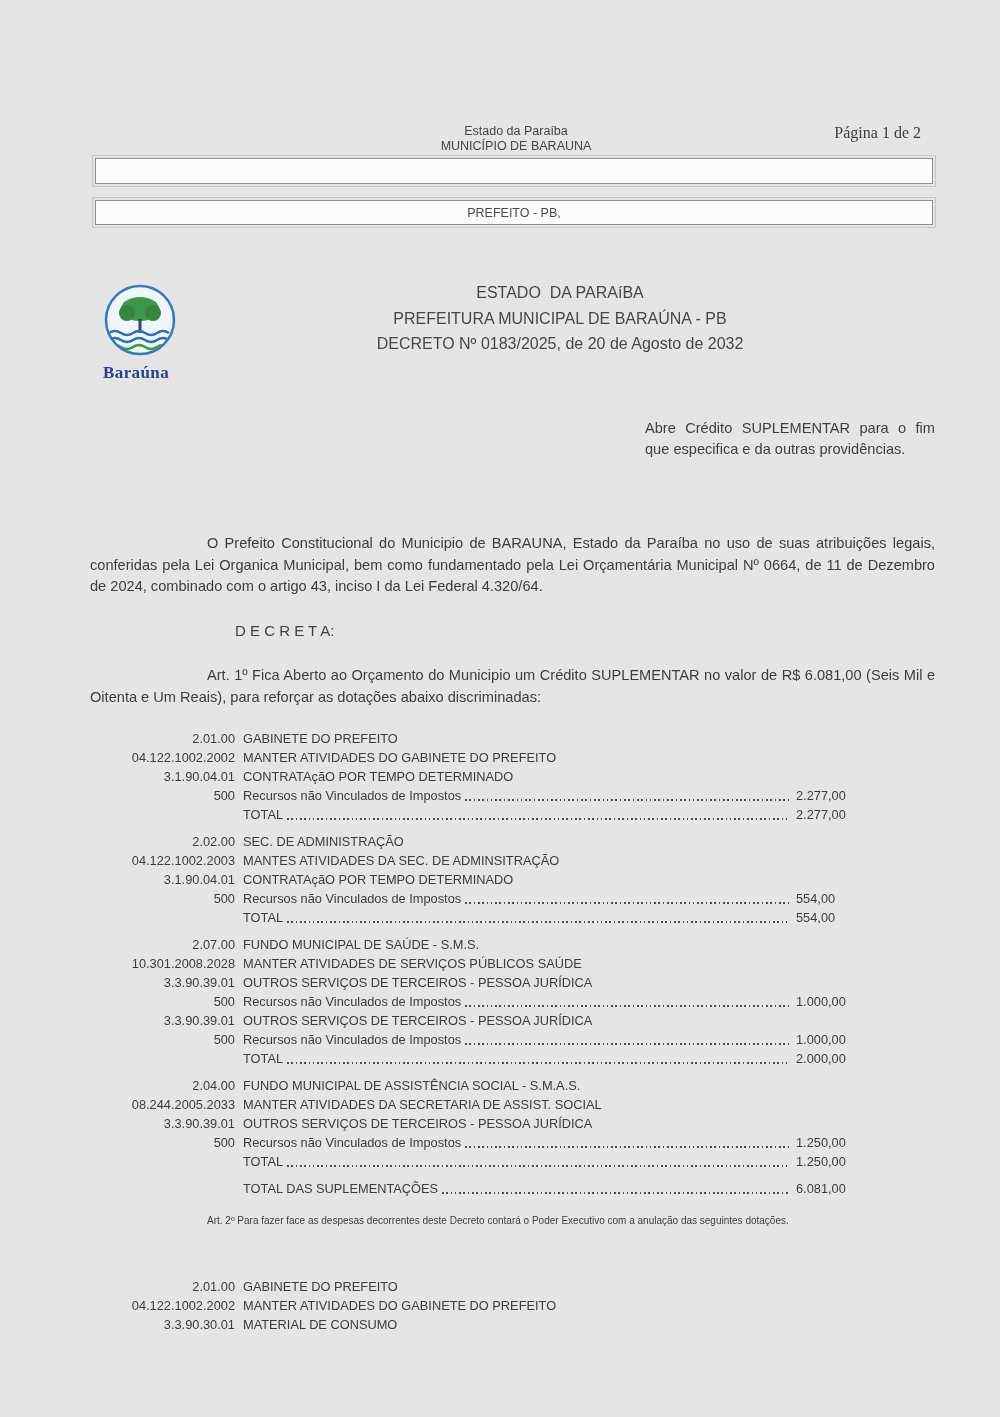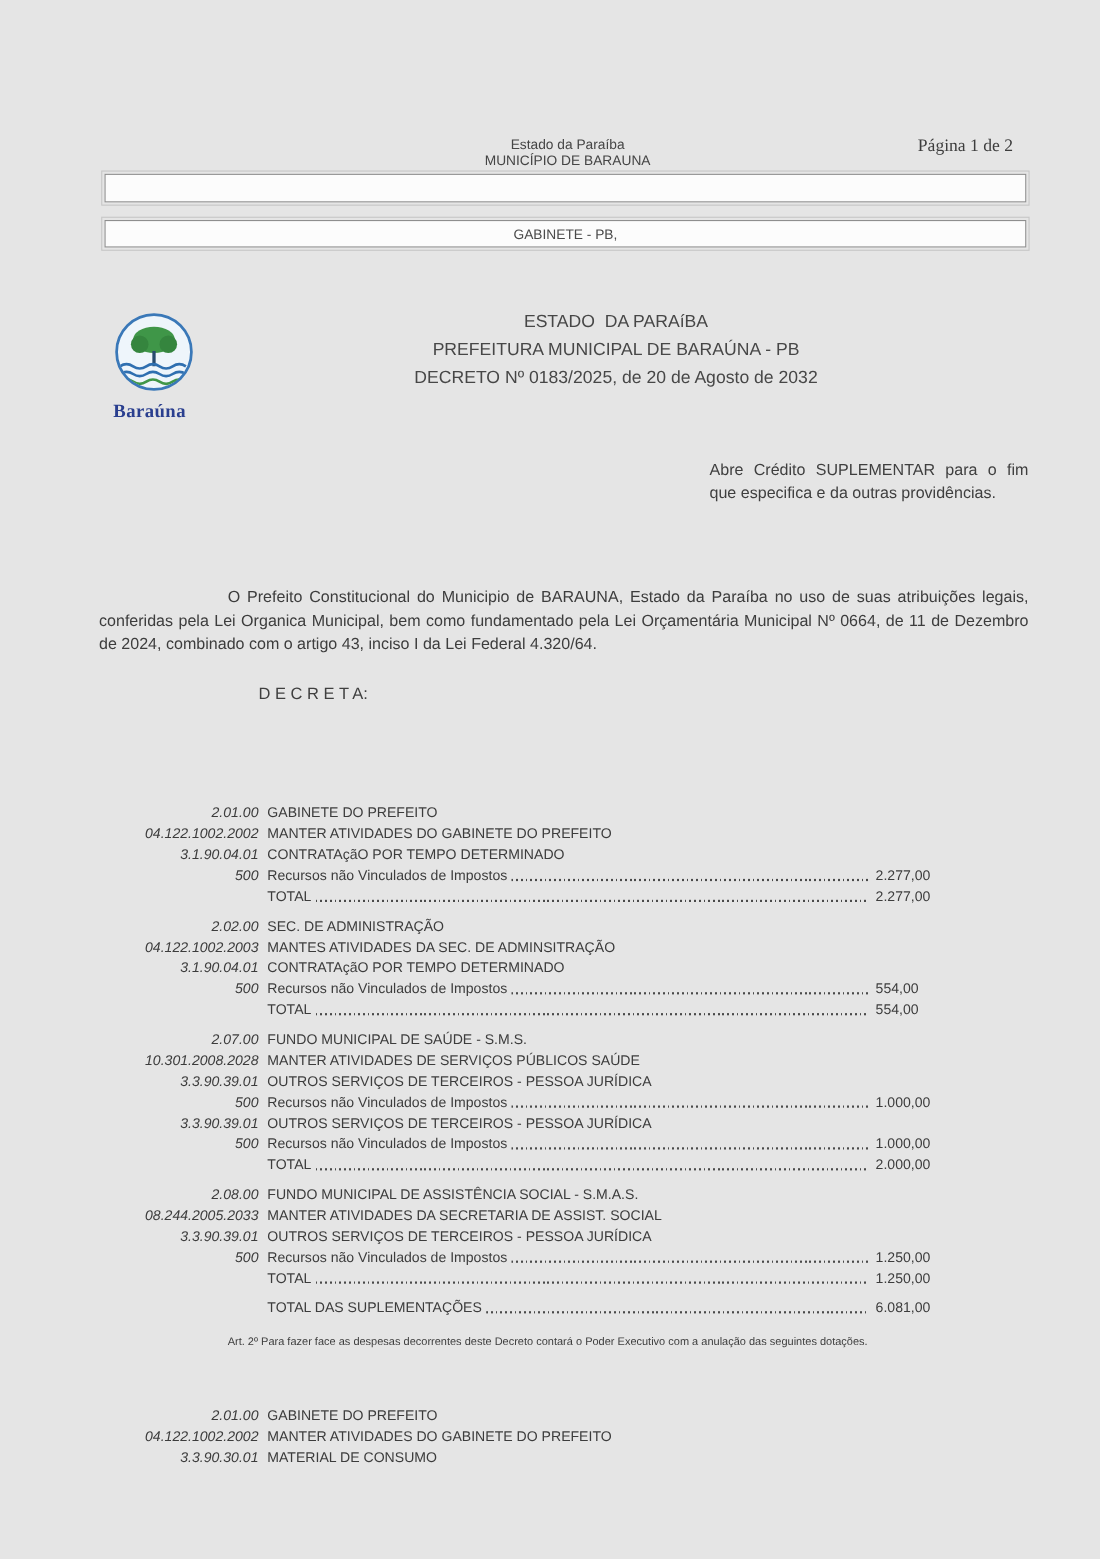--- a/index.html
+++ b/index.html
@@ -72,42 +72,42 @@
     font-size:10px; line-height:21.5px; text-align:justify; text-indent:117px;
   }
 
   
   .btable { position:absolute; left:90px; width:806px; }
   .table-1 { top:729px; }
   .table-2 { top:1277px; }
   .bgroup { margin-top:8px; }
   .btable .bgroup:first-child { margin-top:0; }
   .brow { display:flex; height:19px; line-height:19px; font-size:12.8px; color:#3c3c3c; }
-  .bcode { width:153px; padding-right:8px; text-align:right; white-space:nowrap;font-style:italic; }
+  .bcode { width:153px; padding-right:8px; text-align:right; white-space:nowrap; }
   .bdesc { white-space:nowrap; }
   .bleader {
     flex:1; align-self:flex-end;
     height:2px; margin:0 6px 4px 4px;
     background-image:repeating-linear-gradient(90deg,#4a4a4a 0,#4a4a4a 1.6px,transparent 1.6px,transparent 4.3px);
   }
   .bvalue { width:100px; text-align:left; white-space:nowrap; }
 </style>
 </head>
 <body>
 
 <div class="page">
 
   <div class="center-header">
     <div>Estado da Paraíba</div>
     <div>MUNICÍPIO DE BARAUNA</div>
   </div>
   <div class="page-number">Página 1 de 2</div>
 
   <div class="scan-box box-1"></div>
-  <div class="scan-box box-2">GABINETE - PB,</div>
+  <div class="scan-box box-2">PREFEITO - PB,</div>
 
   <div class="logo-wrap">
     <svg width="74" height="74" viewBox="0 0 74 74">
       <defs>
         <clipPath id="sealClip">
             <circle cx="37" cy="37" r="33"></circle>
           </clipPath>
       </defs>
       <circle cx="37" cy="37" r="34" fill="#eef5fb" stroke="#3a78b8" stroke-width="2.5"></circle>
       <g clip-path="url(#sealClip)">
@@ -128,20 +128,21 @@
     <div class="title-line">PREFEITURA MUNICIPAL DE BARAÚNA - PB</div>
     <div class="title-line">DECRETO Nº 0183/2025, de 20 de Agosto de 2032</div>
   </div>
 
   <div class="summary">Abre Crédito SUPLEMENTAR para o fim que especifica e da outras providências.</div>
 
   <div class="preamble">O Prefeito Constitucional do Municipio de BARAUNA, Estado da Paraíba no uso de suas atribuições legais, conferidas pela Lei Organica Municipal, bem como fundamentado pela Lei Orçamentária Municipal Nº 0664, de 11 de Dezembro de 2024, combinado com o artigo 43, inciso I da Lei Federal 4.320/64.</div>
 
   <div class="decreta">D E C R E T A:</div>
 
+  <div class="article-1">Art. 1º Fica Aberto ao Orçamento do Municipio um Crédito SUPLEMENTAR no valor de R$ 6.081,00 (Seis Mil e Oitenta e Um Reais), para reforçar as dotações abaixo discriminadas:</div>
 
   <div class="btable table-1">
       <div class="bgroup">
         <div class="brow">
           <span class="bcode">2.01.00</span>
           <span class="bdesc">GABINETE DO PREFEITO</span>
         </div>
         <div class="brow">
           <span class="bcode">04.122.1002.2002</span>
           <span class="bdesc">MANTER ATIVIDADES DO GABINETE DO PREFEITO</span>
@@ -220,21 +221,21 @@
         </div>
         <div class="brow">
           <span class="bcode"></span>
           <span class="bdesc">TOTAL</span>
           <span class="bleader"></span>
           <span class="bvalue">2.000,00</span>
         </div>
       </div>
       <div class="bgroup">
         <div class="brow">
-          <span class="bcode">2.08.00</span>
+          <span class="bcode">2.04.00</span>
           <span class="bdesc">FUNDO MUNICIPAL DE ASSISTÊNCIA SOCIAL - S.M.A.S.</span>
         </div>
         <div class="brow">
           <span class="bcode">08.244.2005.2033</span>
           <span class="bdesc">MANTER ATIVIDADES DA SECRETARIA DE ASSIST. SOCIAL</span>
         </div>
         <div class="brow">
           <span class="bcode">3.3.90.39.01</span>
           <span class="bdesc">OUTROS SERVIÇOS DE TERCEIROS -  PESSOA JURÍDICA</span>
         </div>

